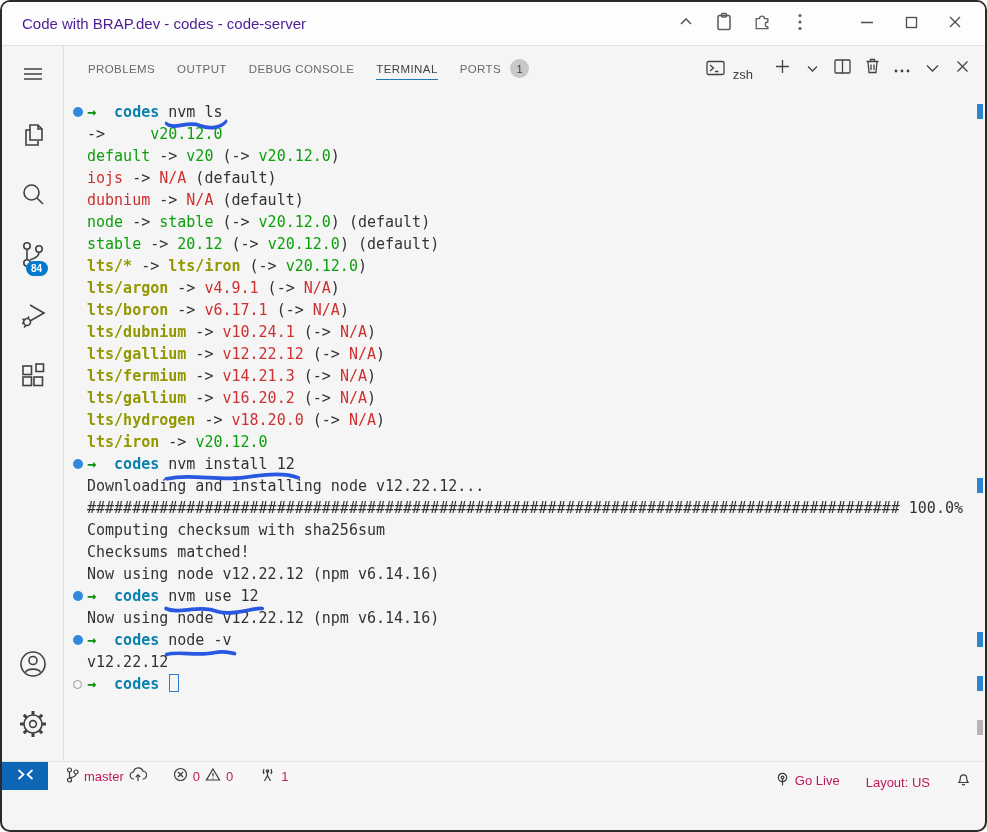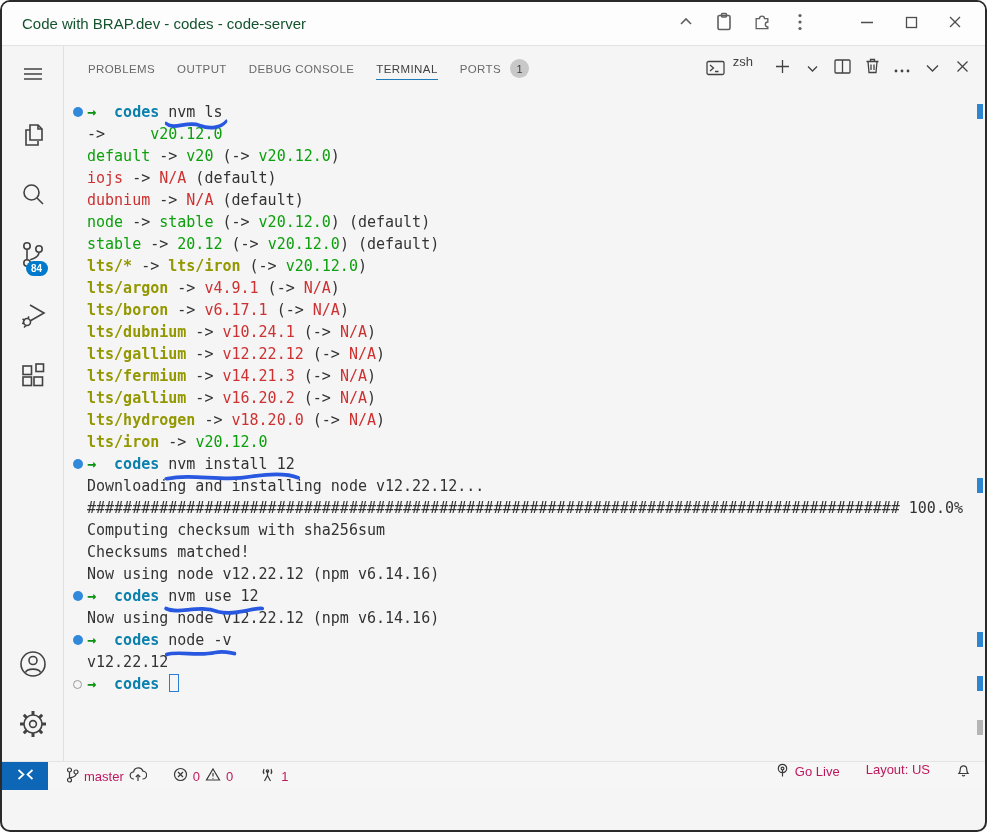--- a/index.html
+++ b/index.html
@@ -7,21 +7,21 @@
   .window{
     position:relative;width:987px;height:832px;
     border:2px solid #2a2a2a;border-radius:10px;overflow:hidden;
     background:#f5f5f5;
     font-family:"Liberation Sans", sans-serif;
     color:#3b3b3b;
   }
   
   .titlebar{height:44px;background:#fdfdfd;border-bottom:1px solid #e2e2e2;
     display:flex;align-items:center;padding:0 8px 0 20px;}
-  .title-text{font-size:15px;color:#14532d;flex:0 0 auto;}
+  .title-text{font-size:15px;color:#4c1d95;flex:0 0 auto;}
   .titlebar-spacer{flex:1;}
   .tb-btn{width:38px;height:34px;display:flex;align-items:center;justify-content:center;color:#5f5f5f;}
   .tb-btn svg{stroke:#5f5f5f;fill:none;stroke-width:1.6;}
   .win-controls{display:flex;margin-left:26px;}
   .win-btn{width:44px;height:34px;display:flex;align-items:center;justify-content:center;}
   .win-btn svg{stroke:#4d4d4d;fill:none;stroke-width:1.3;}
   
   .workbench{display:flex;height:715px;}
   .activitybar{width:62px;border-right:1px solid #e0e0e0;display:flex;flex-direction:column;align-items:center;padding-top:8px;}
   .ab-item{width:48px;height:50px;display:flex;align-items:center;justify-content:center;position:relative;margin-bottom:10px;}
@@ -36,21 +36,21 @@
   .panel-header{height:44px;display:flex;align-items:center;padding:0 10px 0 24px;}
   .tabs{display:flex;align-items:center;gap:22px;justify-content:flex-end;}
   .tab{font-size:11.5px;letter-spacing:.4px;color:#696969;padding:6px 0 4px 0;border-bottom:1.5px solid transparent;display:flex;align-items:center;gap:9px;cursor:pointer;}
   .tab.active{color:#424242;border-bottom-color:#1f7ab8;}
   .tab-badge{background:#c8c8c8;color:#3c3c3c;border-radius:50%;width:19px;height:19px;font-size:11px;
     display:flex;align-items:center;justify-content:center;letter-spacing:0;}
   .panel-actions{margin-left:auto;display:flex;align-items:center;gap:4px;}
   .pa-btn{height:28px;min-width:26px;display:flex;align-items:center;justify-content:center;padding:0 3px;color:#424242;}
   .pa-btn svg{stroke:#424242;fill:none;stroke-width:1.3;}
   .shell-label{font-size:13px;color:#424242;margin:0 6px 0 4px;}
-  .pa-group{display:flex;align-items:flex-start;margin-right:6px;}
+  .pa-group{display:flex;align-items:flex-end;margin-right:6px;}
   
   .terminal{position:relative;flex:1;padding:11px 14px 0 6px;overflow:hidden;background:#f5f5f5;
     font-family:"DejaVu Sans Mono", monospace;font-size:15px;line-height:22px;color:#333333;}
   .t-line{display:flex;white-space:pre;height:22px;}
   .t-gutter{flex:0 0 17px;display:flex;align-items:center;justify-content:flex-start;padding-left:3px;}
   .g-dot{width:10px;height:10px;border-radius:50%;background:#3189dc;}
   .g-circle{width:9px;height:9px;border-radius:50%;border:1.5px solid #9a9a9a;background:transparent;}
   .t-text{flex:1;min-width:0;}
   .c-fg{color:#333333;}
   .c-grn{color:#0ca00c;}
@@ -67,21 +67,21 @@
   .r-blue{background:#2e86d1;}
   .r-gray{background:#b5b5b5;}
   
   .statusbar{height:29px;border-top:1px solid #e4e4e4;background:#f6f6f6;display:flex;align-items:stretch;font-size:13px;color:#be185d;}
   .sb-remote{width:46px;background:#0e66b6;display:flex;align-items:center;justify-content:center;}
   .sb-remote svg{stroke:#ffffff;fill:none;stroke-width:1.7;}
   .sb-item{display:flex;align-items:center;gap:5px;padding:0 8px;}
   .sb-item svg{stroke:#3a3a3a;fill:none;stroke-width:1.2;}
   .sb-left{display:flex;align-items:stretch;}
   .sb-spacer{flex:1;}
-  .sb-right{display:flex;align-items:flex-start;padding-right:6px;}
+  .sb-right{display:flex;align-items:flex-end;padding-right:6px;}
   .gap-l{margin-left:10px;}
 </style>
 </head>
 <body>
 
 <div class="window">
 
   <div class="titlebar">
     <span class="title-text">Code with BRAP.dev - codes - code-server</span>
     <span class="titlebar-spacer"></span>

